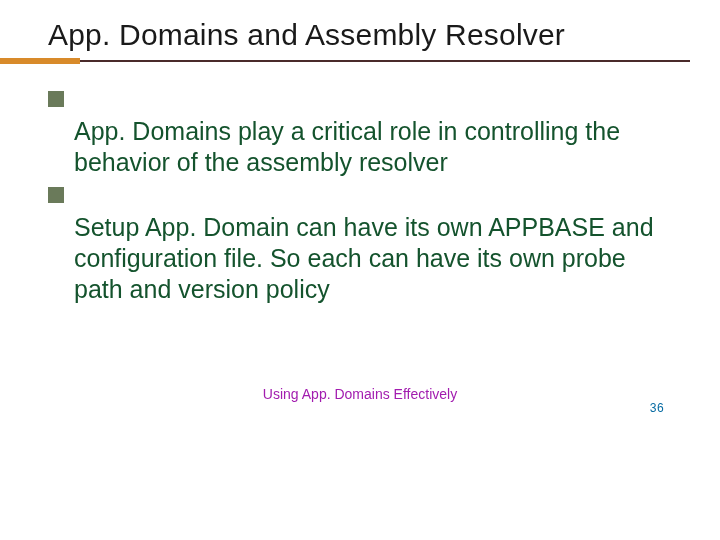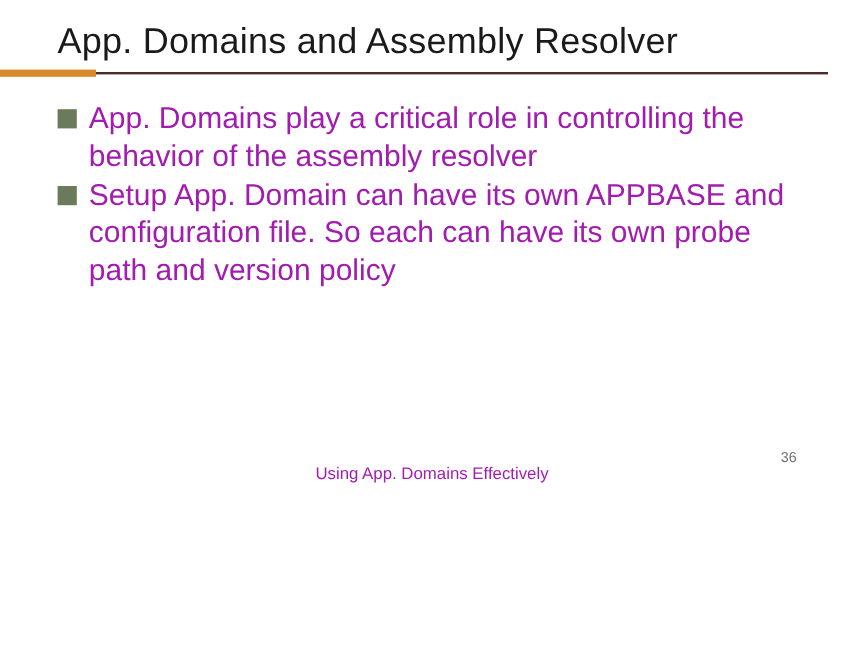--- a/index.html
+++ b/index.html
@@ -56,38 +56,40 @@
     width: 16px;
     height: 16px;
     background: #6a7a5a;
     margin-top: 7px;
     margin-right: 10px;
   }
   .bullet .text {
     flex: 1 1 auto;
     font-size: 25px;
     line-height: 1.24;
-    color: #a21caf;
+    color: #14532d;
+    margin-top: 32px;
   }
   .footer {
     position: absolute;
     left: 0;
     right: 0;
     bottom: 26px;
     display: flex;
     justify-content: center;
     font-size: 14px;
     color: #a21caf;
   }
   .pagenum {
     position: absolute;
     right: 56px;
-    bottom: 40px;
+    bottom: 12px;
     font-size: 12px;
-    color: #737373;
+    color: #0369a1;
+    font-family: Liberation Mono, monospace;
   }
 </style>
 </head>
 <body>
 
 <div class="slide">
 
   <div class="title">App. Domains and Assembly Resolver</div>
 
   <div class="rule-wrap">

